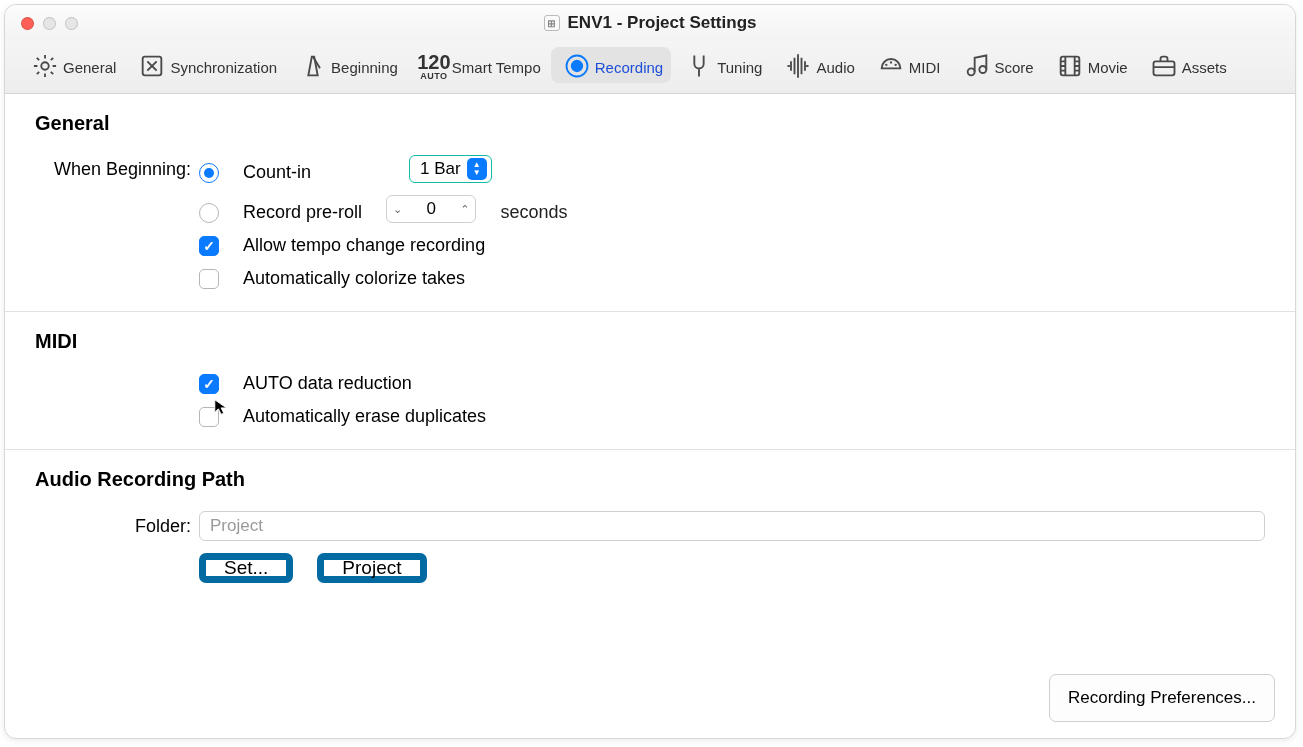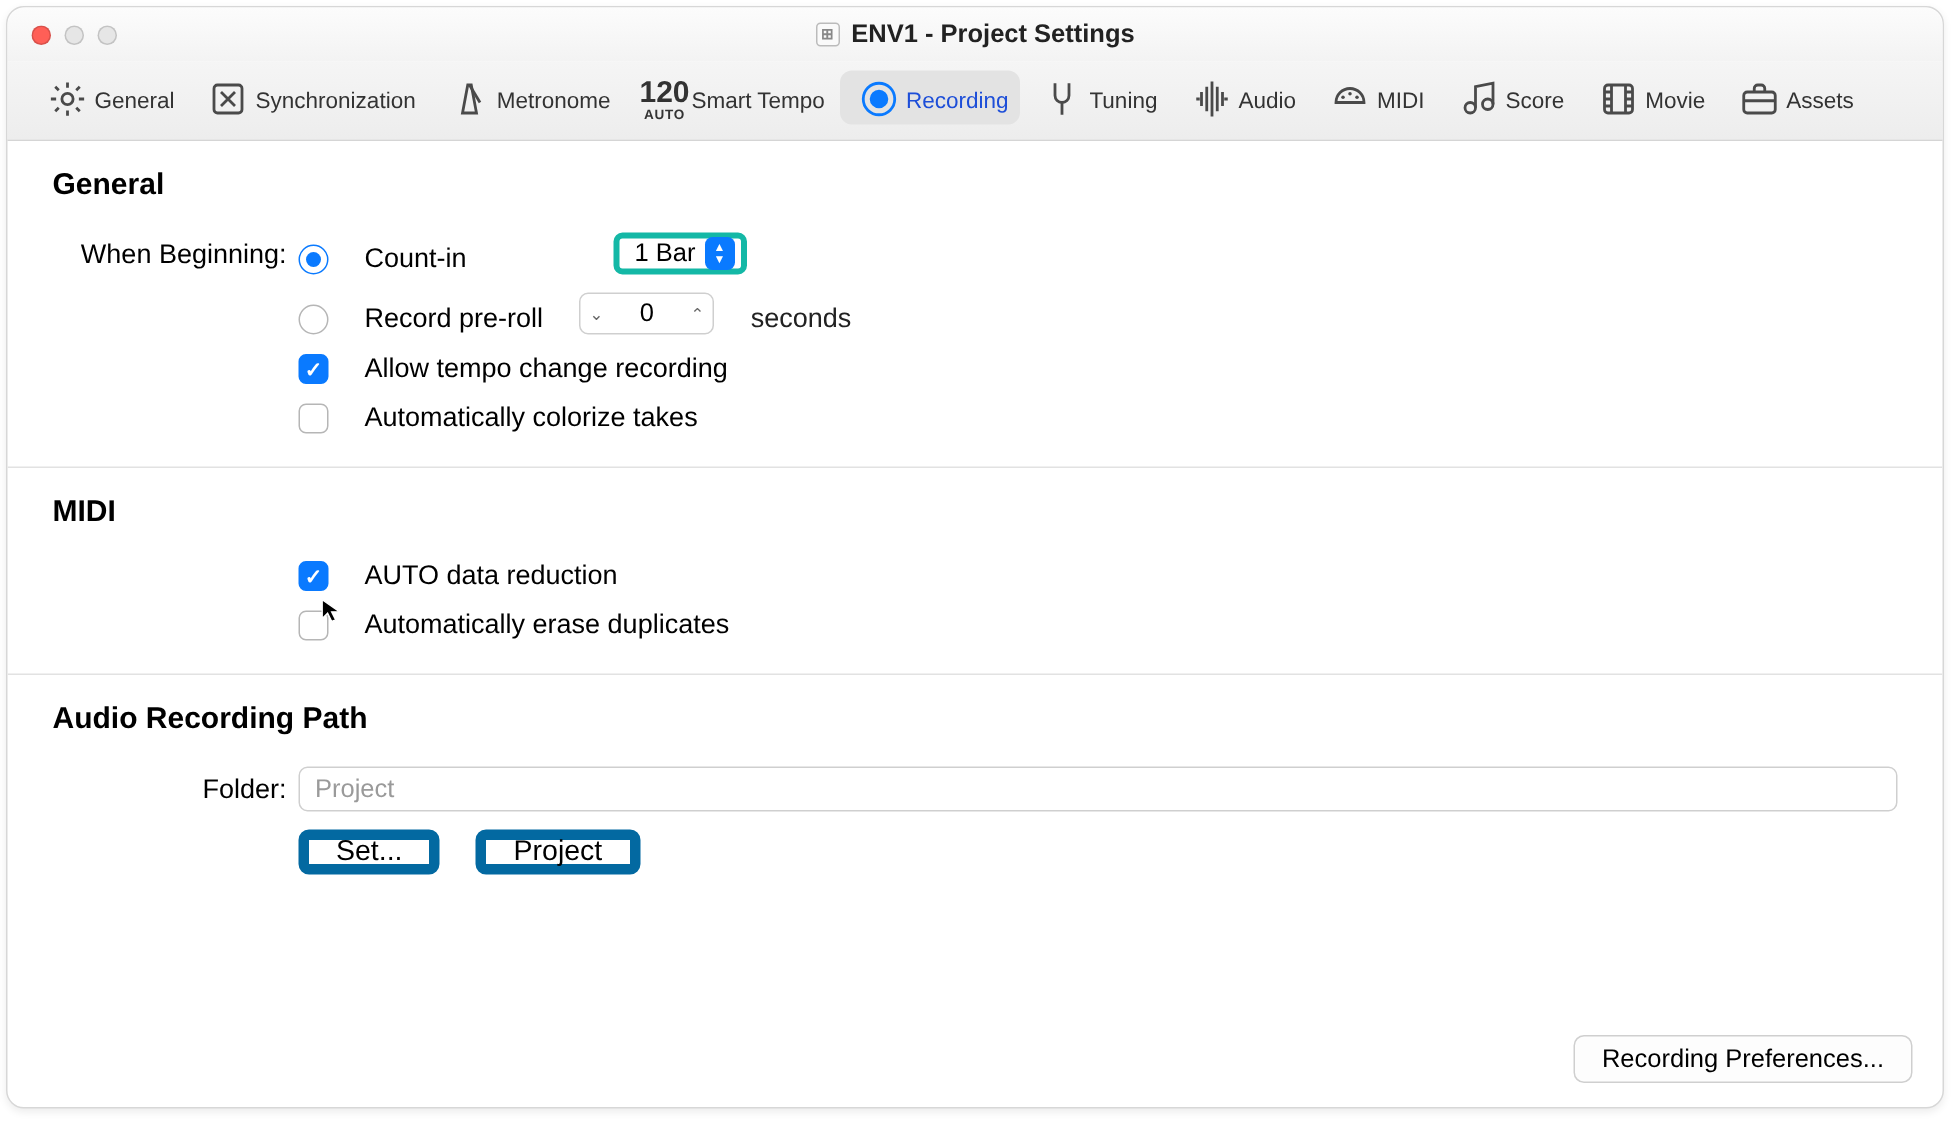--- a/index.html
+++ b/index.html
@@ -119,21 +119,21 @@
   .radio.checked { border-color:#0a7aff; }
   .radio.checked::after {
     content:""; width:10px; height:10px; border-radius:50%; background:#0a7aff;
   }
   .checkbox { border-radius: 5px; }
   .checkbox.checked { background:#0a7aff; border-color:#0a7aff; color:#fff; font-size:14px; }
   .checkbox.checked::after { content:"✓"; font-weight:700; }
   .opt-label { font-size: 18px; }
   .select {
     height: 28px;
-    border: 4px solid #14b8a6;
+    border: 1px solid #14b8a6;
     border-radius: 6px;
     display: inline-flex;
     align-items: center;
     padding: 0 4px 0 10px;
     background: #fff;
     font-size: 17px;
     gap: 6px;
   }
   .select .chevs {
     width: 20px; height: 22px;
@@ -169,21 +169,21 @@
     border-radius: 7px;
     background: #fff;
     font-size: 19px;
     display:inline-flex; align-items:center;
     cursor: default;
   }
   .bottom-right-btn {
     position: absolute;
     right: 20px;
     bottom: 16px;
-    height: 32px;
+    height: 48px;
     padding: 0 18px;
     border: 1px solid #cfcfcf;
     border-radius: 7px;
     background: #fdfdfd;
     font-size: 17px;
   }
   .cursor {
     position:absolute; left:208px; top:304px; width:18px; height:18px; pointer-events:none;
   }
 </style>
@@ -226,21 +226,21 @@
       <div class="tb-label">Synchronization</div>
     </div>
 
     <div class="tb-item">
       <div class="tb-icon">
         <svg viewBox="0 0 24 24">
             <path d="M8 20h8L13 4h-2L8 20Z"></path>
             <path d="M12 4l6 10"></path>
           </svg>
       </div>
-      <div class="tb-label">Metronome</div>
+      <div class="tb-label">Beginning</div>
     </div>
 
     <div class="tb-item">
       <div class="tb-icon">
         <div class="smart-tempo-text">
           <div class="big">120</div>
           <div class="small">AUTO</div>
         </div>
       </div>
       <div class="tb-label">Smart Tempo</div>

